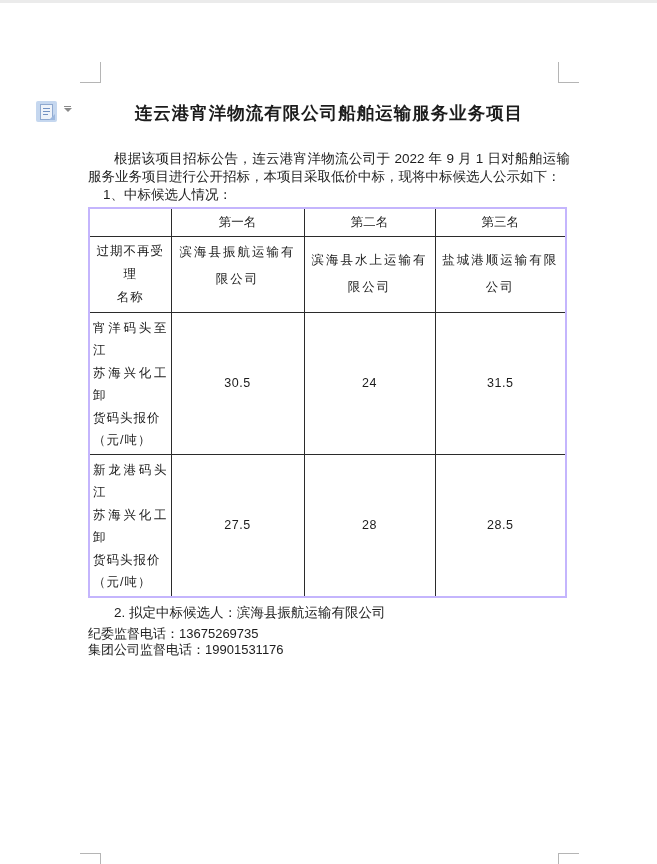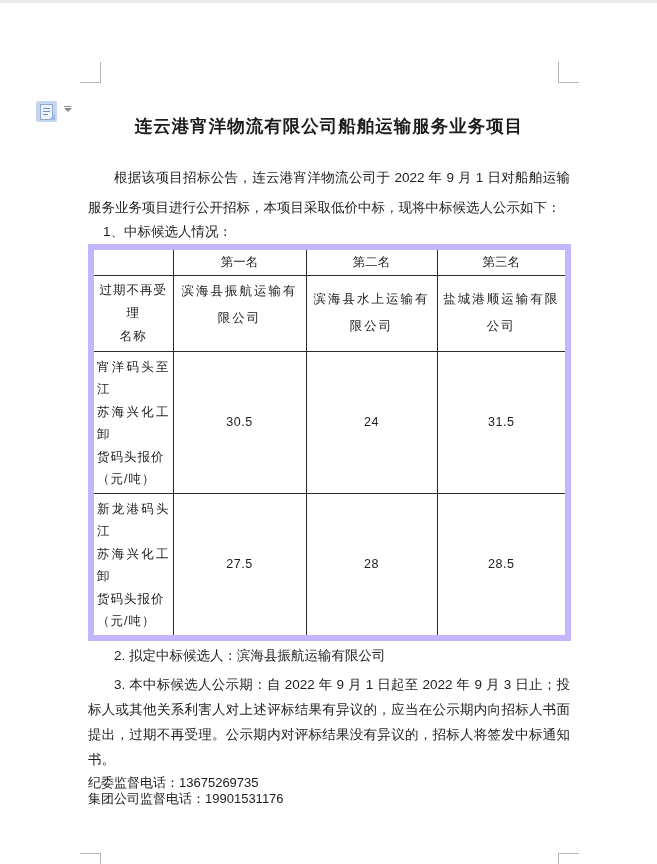--- a/index.html
+++ b/index.html
@@ -84,57 +84,57 @@
     border-top: 4px solid #8a8a8a;
   }
 
   .doc-content {
     position: absolute;
     left: 88px;
     top: 96px;
     width: 482px;
   }
   .doc-title {
-    margin: 17px;
+    margin: 4px;
     font-size: 17.5px;
     font-weight: bold;
     text-align: center;
     line-height: 26px;
     letter-spacing: 1px;
   }
   .doc-subtitle {
     margin: 24px 0 0 0;
     font-size: 17px;
     font-weight: bold;
     text-align: center;
     line-height: 26px;
     letter-spacing: 1px;
   }
   .para {
     margin: 0;
     font-size: 13.5px;
-    line-height: 30px;
+    line-height: 18px;
     text-align: justify;
   }
   .intro {
     margin-top: 24px;
     text-indent: 26px;
   }
   .item1 {
     margin-top: 0;
     padding-left: 15px;
     line-height: 18px;
     text-align: left;
   }
   table.bid-table {
     margin-top: 3px;
     border-collapse: collapse;
     table-layout: fixed;
     width: 477px;
-    border: 6px solid #c4b5fd;
+    border: 2px solid #c4b5fd;
     font-size: 12.5px;
   }
   table.bid-table td {
     border: 1px solid #2b2b2b;
     padding: 2px;
     text-align: center;
     white-space: pre-line;
     overflow: hidden;
   }
   tr.row-head   { height: 28px; }
@@ -262,19 +262,18 @@
 货码头报价
 （元/吨）</td>
           <td class="cell-num">27.5</td>
           <td class="cell-num">28</td>
           <td class="cell-num">28.5</td>
         </tr>
       </tbody>
     </table>
 
     <p class="para item2">2. 拟定中标候选人：滨海县振航运输有限公司</p>
-    <p class="para item3">3. 本中标候选人公示期：自 2022 年 9 月 1 日起至 2022 年 9 月 3 日止；投标人或其他关系利害人对上述评标结果有异议的，应当在公示期内向招标人书面提出，过期不再受理。公示期内对评标结果没有异议的，招标人将签发中标通知书。</p>
 
     <p class="phone first">纪委监督电话：13675269735</p>
     <p class="phone">集团公司监督电话：19901531176</p>
 
   </div>
 </div>
 
 </body></html>

